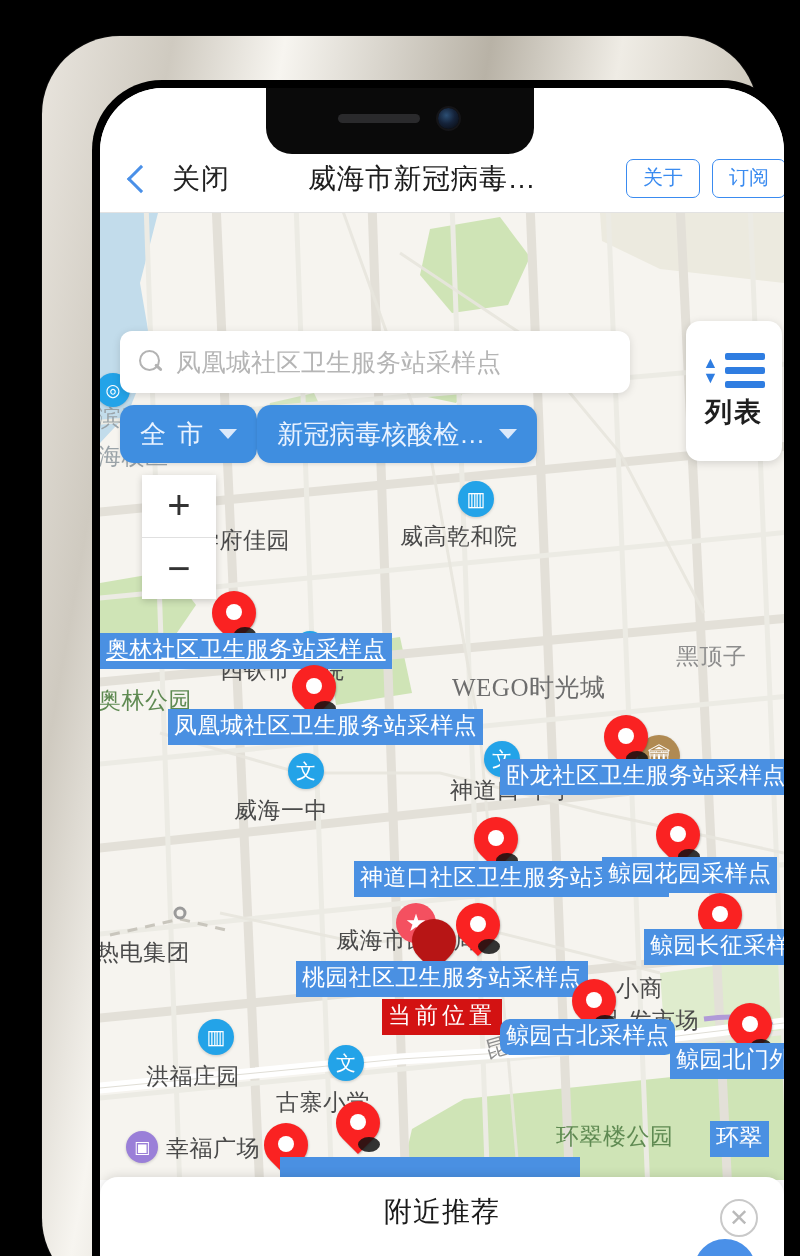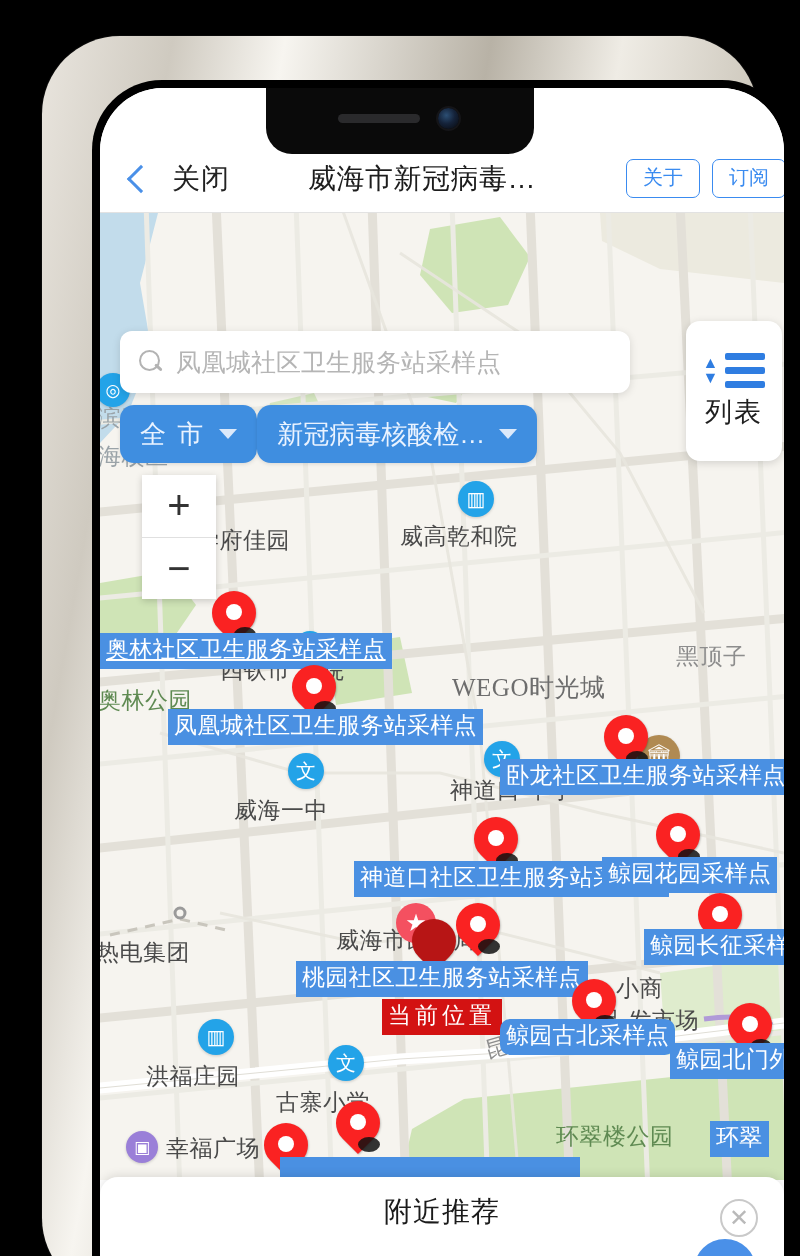--- a/index.html
+++ b/index.html
@@ -177,21 +177,21 @@
   .list-btn {
     position:absolute; right: 2px; top: 108px; width: 96px; height: 140px;
     background:#fff; border-radius: 14px; box-shadow: 0 2px 8px rgba(0,0,0,.15);
     display:flex; flex-direction:column; align-items:center; justify-content:center;
     gap: 6px; z-index:30; cursor:pointer;
   }
   .list-glyph { display:flex; align-items:center; gap: 7px; }
   .arrows { display:flex; flex-direction:column; align-items:center; color:#2f7de1; font-size:16px; line-height:.95; }
   .bars { display:flex; flex-direction:column; gap:7px; }
   .bars i { display:block; width:40px; height:7px; background:#2f7de1; border-radius:2px; }
-  .list-label { font-size: 27px; color:#1f1f1f; font-weight:normal; letter-spacing:2px; }
+  .list-label { font-size: 27px; color:#1f1f1f; font-weight:bold; letter-spacing:2px; }
 
   
   .zoomctl {
     position:absolute; left: 42px; top: 262px; width: 74px; height: 124px;
     background:#fff; box-shadow:0 2px 7px rgba(0,0,0,.18); z-index:28;
     display:flex; flex-direction:column; cursor:pointer;
   }
   .zoomctl div { flex:1; display:flex; align-items:center; justify-content:center; font-size:40px; color:#333; }
   .zoomctl div:first-child { border-bottom:1px solid #e0e0e0; }
 

